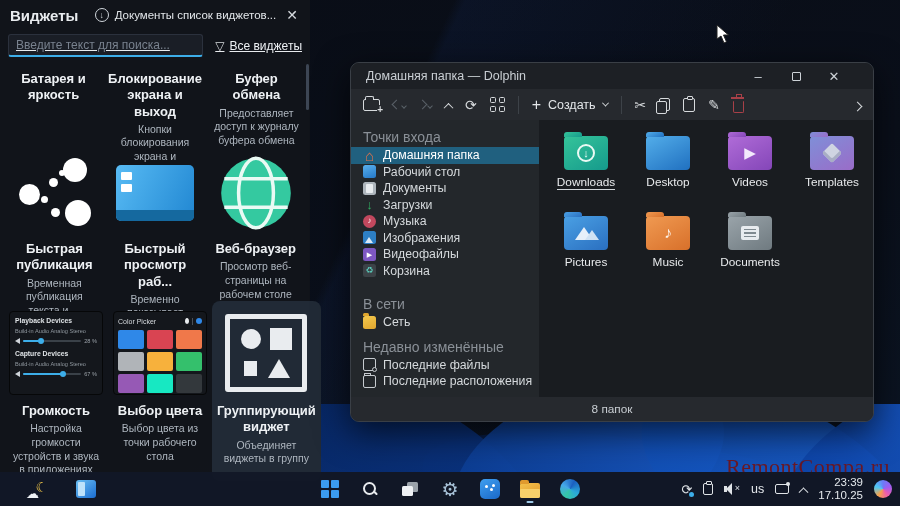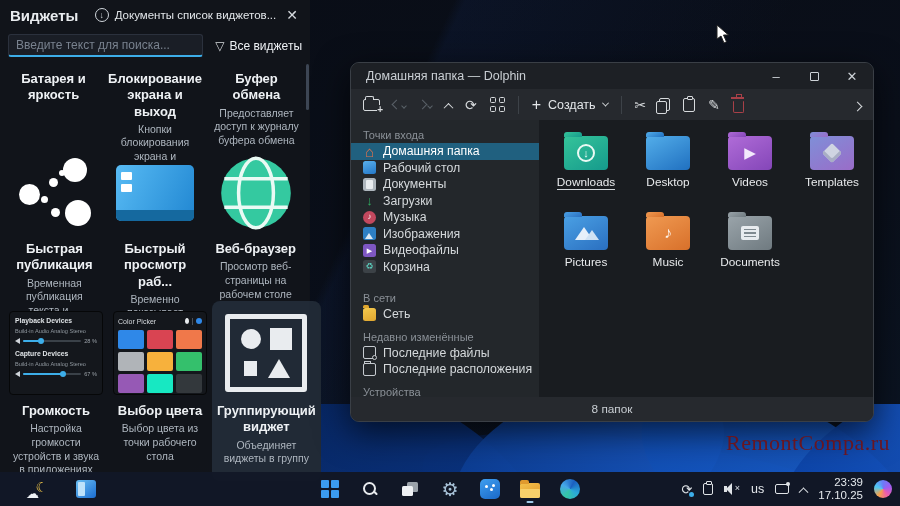--- a/index.html
+++ b/index.html
@@ -12,36 +12,36 @@
   .wall-shade { position:absolute; inset:0;
     background:linear-gradient(115deg, rgba(10,20,45,.0) 40%, rgba(16,34,74,.28) 41%, rgba(8,14,30,.0) 70%); }
   .wall-bottom { position:absolute; left:300px; right:0; top:404px; height:68px; overflow:hidden; }
   .petal { position:absolute; border-radius:45% 55% 48% 52%; opacity:.95; }
   .p1 { left:-30px; top:6px; width:300px; height:150px; transform:rotate(32deg);  background:linear-gradient(120deg,#06235c,#0d3f9a); }
   .p2 { left:150px; top:-18px; width:280px; height:160px; transform:rotate(-24deg); background:linear-gradient(120deg,#0b3a8d,#1a5bc8); }
   .p3 { left:330px; top:2px;  width:300px; height:150px; transform:rotate(26deg);  background:linear-gradient(120deg,#0d47a8,#2068da); }
   .p4 { left:470px; top:-16px; width:300px; height:160px; transform:rotate(-30deg); background:linear-gradient(120deg,#0a3fa0,#1f63d4); }
   .p5 { left:120px; top:40px; width:500px; height:120px; transform:rotate(8deg); background:linear-gradient(120deg,#061c48,#0a2f75); opacity:.8; }
 
-  .watermark { position:absolute; right:10px; top:430px; z-index:40;
+  .watermark { position:absolute; right:10px; top:454px; z-index:40;
     font-family:"Liberation Serif","DejaVu Serif",serif; font-size:22px;
     color:rgba(118,16,16,.88); letter-spacing:.5px; }
 
   .cursor { position:absolute; left:716px; top:24px; z-index:60; }
 
   
   .wpanel { position:absolute; left:0; top:0; width:310px; height:472px;
     background:rgba(18,21,27,.97); color:#e8ebee; z-index:10; }
   .wp-head { display:flex; align-items:center; height:30px; padding:0 10px; gap:8px; }
   .wp-title { font-size:15px; font-weight:bold; flex:0 0 auto; }
   .wp-getnew { margin-left:auto; display:flex; align-items:center; gap:6px; font-size:11.5px; color:#e2e6ea; }
   .dl-circle { width:14px; height:14px; border:1.4px solid #cfd4da; border-radius:50%;
     display:flex; align-items:center; justify-content:center; font-size:9px; color:#cfd4da; line-height:1; }
   .wp-close { font-size:14px; color:#d6dade; padding:0 2px; }
-  .wp-searchrow { display:flex; align-items:center; gap:12px; padding:4px 8px 8px 8px; }
+  .wp-searchrow { display:flex; align-items:center; gap:12px; padding:4px 8px 8px 8px;text-decoration:underline; }
   .wp-search { flex:1; height:23px; background:#1a1e26; border:1px solid #2b313d;
     border-bottom:2px solid #3daee9; border-radius:3px; color:#cfd5dc; font-size:12px;
     padding:0 7px; outline:none; font-family:inherit; }
   .wp-search::placeholder { color:#79828f; }
   .wp-filter { display:flex; align-items:center; gap:5px; font-size:12px; color:#eef1f4; white-space:nowrap; }
   .funnel { font-size:12px; color:#d7dadd; }
   .wp-scrollbar { position:absolute; right:1px; top:64px; width:3px; height:46px; background:#3d4654; border-radius:2px; }
 
   .wgrid { display:grid; grid-template-columns:repeat(3,1fr); padding:0 4px; }
   .wcard { display:flex; flex-direction:column; align-items:center; text-align:center; padding:4px 5px; }
@@ -107,21 +107,21 @@
   .gi-circle { width:20px; height:20px; border-radius:50%; left:11px; top:10px; }
   .gi-sq { width:22px; height:22px; left:40px; top:9px; }
   .gi-sm { width:13px; height:15px; left:14px; top:42px; }
   .gi-tri { left:38px; top:40px; width:0; height:0; background:none !important;
     border-left:11px solid transparent; border-right:11px solid transparent; border-bottom:19px solid #e9ecef; }
 
   
   .dolphin { position:absolute; left:350px; top:62px; width:524px; height:360px; z-index:20;
     background:#202329; border:1px solid #3a3f46; border-radius:9px;
     box-shadow:0 10px 34px rgba(0,0,0,.65); display:flex; flex-direction:column; overflow:hidden; }
-  .dtitle { height:26px; display:flex; align-items:center; padding:0 6px 0 15px; background:#1d2025; }
+  .dtitle { height:26px; display:flex; align-items:center; padding:0 24px 0 15px; background:#1d2025; }
   .dtitle-text { font-size:12.5px; color:#c9ced3; }
   .dctrls { margin-left:auto; display:flex; align-items:center; gap:8px; }
   .dctrl { width:30px; height:20px; display:flex; align-items:center; justify-content:center; color:#cdd2d7; font-size:13px; }
   .maxbox { width:9px; height:9px; border:1.3px solid #cdd2d7; border-radius:1px; }
 
   .dtoolbar { height:31px; display:flex; align-items:center; gap:13px; padding:0 12px; background:#26292e; }
   .tb-sep { width:1px; height:18px; background:#3d4248; }
   .tb-spacer { flex:1; }
   .chv { display:inline-block; width:7px; height:7px; border-right:1.8px solid #d7dadd; border-bottom:1.8px solid #d7dadd; }
   .chv.up { transform:rotate(-135deg) translate(-1px,-1px); }
@@ -143,21 +143,21 @@
   .copy-ic { position:relative; width:11px; height:13px; border:1.5px solid #d7dadd; border-radius:2px; }
   .copy-ic::before { content:''; position:absolute; left:-4.5px; top:2px; width:9px; height:11px; background:#26292e; border:1.5px solid #d7dadd; border-radius:2px; }
   .paste-ic { position:relative; width:12px; height:14px; border:1.5px solid #d7dadd; border-radius:2px; }
   .paste-ic::before { content:''; position:absolute; left:2.5px; top:-3px; width:4px; height:2.5px; background:#26292e; border:1.5px solid #d7dadd; border-radius:1px; }
   .trash-ic { position:relative; width:11px; height:12px; border:1.6px solid #a84048; border-top:none; border-radius:1px 1px 2px 2px; margin-top:4px; }
   .trash-ic::before { content:''; position:absolute; top:-4px; left:-3px; width:13px; height:2px; background:#a84048; }
   .trash-ic::after { content:''; position:absolute; top:-7px; left:2px; width:4px; height:2px; border:1.3px solid #a84048; border-bottom:none; }
 
   .dbody { flex:1; display:flex; min-height:0; }
   .dsidebar { width:188px; background:#23272b; padding-top:6px; overflow:hidden; }
-  .ds-section { font-size:11px; color:#8a9097; padding:3px 12px 2px; }
+  .ds-section { font-size:14px; color:#8a9097; padding:3px 12px 2px; }
   .ds-item { display:flex; align-items:center; gap:7px; height:16.5px; padding:0 12px; font-size:12.3px; color:#d5d9dc; white-space:nowrap; }
   .ds-item.sel { background:#20607f; color:#fff; }
   .si { width:13px; height:13px; flex:0 0 13px; display:flex; align-items:center; justify-content:center;
     border-radius:2.5px; font-size:9px; color:#fff; line-height:1; }
   .si-home { background:none; color:#e8734a; font-size:15px; }
   .si-desktop { background:linear-gradient(160deg,#5ab0ec,#2478c8); }
   .si-doc { background:#aeb6bd; }
   .si-doc i { width:7px; height:9px; background:#e8ecef; border-radius:1px; }
   .si-dl { background:none; color:#2fae60; font-size:13px; font-weight:bold; }
   .si-music { background:#c2485e; border-radius:50%; font-size:8px; }

